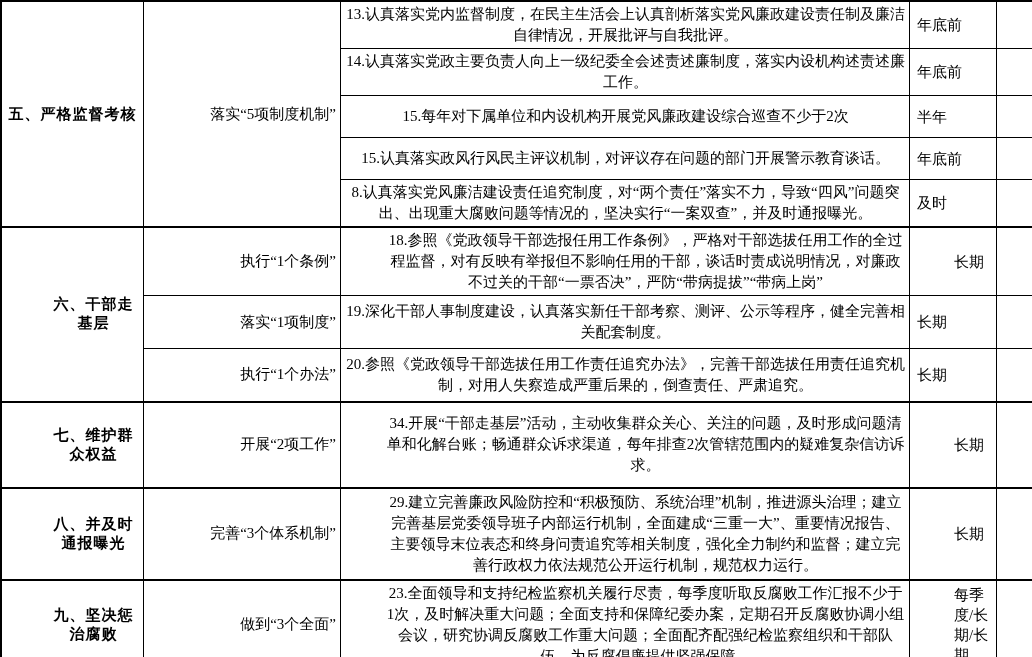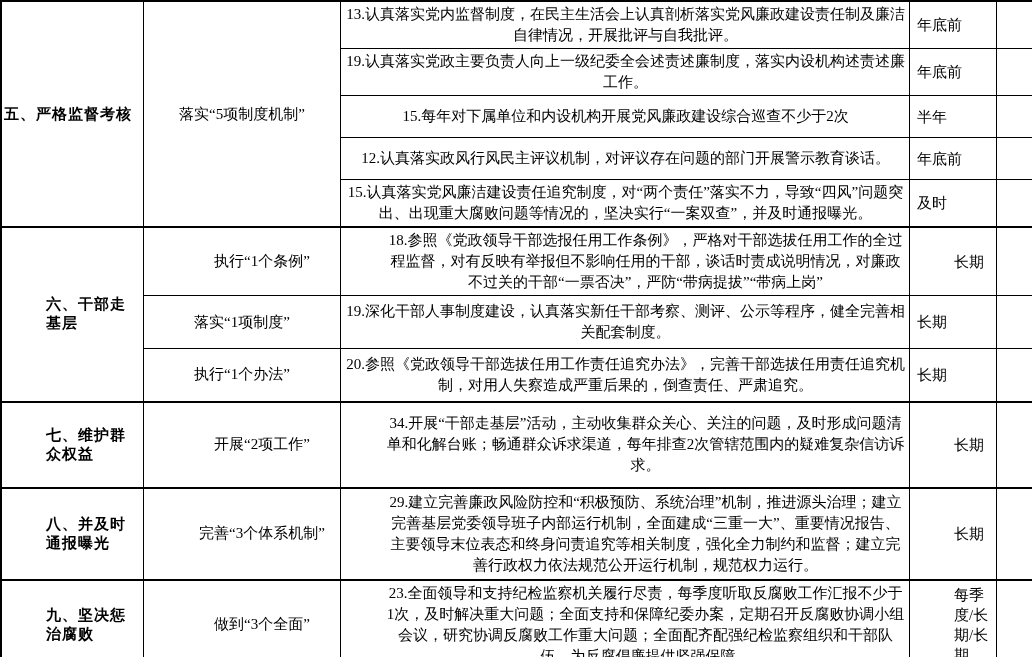--- a/index.html
+++ b/index.html
@@ -4,58 +4,58 @@
 <style>
   html,body{margin:0;padding:0;background:#ffffff;}
   body{width:1032px;height:657px;overflow:hidden;
        font-family:"Liberation Serif","DejaVu Serif",serif;color:#000;}
   table.grid{border-collapse:collapse;table-layout:fixed;width:1032px;
              border:2px solid #000;border-bottom:0;}
   table.grid td{border:1px solid #000;vertical-align:middle;
                 font-size:15px;overflow:hidden;}
   tr.sec td{border-top-width:2px;padding-left:44px;}
   tr.last td{border-bottom:0;}
-  td.cat{width:137px;text-align:left;font-weight:bold;letter-spacing:1px;
+  td.cat{width:137px;text-align:center;font-weight:bold;letter-spacing:1px;
          padding:0 2px;}
-  td.measure{width:188px;text-align:center;padding:0 4px;}
+  td.measure{width:188px;text-align:right;padding:0 4px;}
   td.task{width:561px;text-align:center;padding:2px 3px 2px 4px;line-height:21px;}
   td.deadline{width:72px;text-align:left;padding:0 7px;line-height:20px;
               word-break:break-all;}
   td.blank{width:74px;}
 </style>
 </head>
 <body>
 
 <table class="grid">
 
   <tbody>
       <tr style="height:44px">
     <td class="cat" rowspan="5">五、严格监督考核</td>
     <td class="measure" rowspan="5">落实“5项制度机制”</td>
     <td class="task">13.认真落实党内监督制度，在民主生活会上认真剖析落实党风廉政建设责任制及廉洁自律情况，开展批评与自我批评。</td>
     <td class="deadline">年底前</td>
     <td class="blank"></td>
   </tr>
   <tr style="height:45px">
-    <td class="task">19.认真落实党政主要负责人向上一级纪委全会述责述廉制度，落实内设机构述责述廉工作。</td>
+    <td class="task">14.认真落实党政主要负责人向上一级纪委全会述责述廉制度，落实内设机构述责述廉工作。</td>
     <td class="deadline">年底前</td>
     <td class="blank"></td>
   </tr>
   <tr style="height:42px">
     <td class="task">15.每年对下属单位和内设机构开展党风廉政建设综合巡查不少于2次</td>
     <td class="deadline">半年</td>
     <td class="blank"></td>
   </tr>
   <tr style="height:42px">
-    <td class="task">12.认真落实政风行风民主评议机制，对评议存在问题的部门开展警示教育谈话。</td>
+    <td class="task">15.认真落实政风行风民主评议机制，对评议存在问题的部门开展警示教育谈话。</td>
     <td class="deadline">年底前</td>
     <td class="blank"></td>
   </tr>
   <tr style="height:47px">
-    <td class="task">15.认真落实党风廉洁建设责任追究制度，对“两个责任”落实不力，导致“四风”问题突出、出现重大腐败问题等情况的，坚决实行“一案双查”，并及时通报曝光。</td>
+    <td class="task">8.认真落实党风廉洁建设责任追究制度，对“两个责任”落实不力，导致“四风”问题突出、出现重大腐败问题等情况的，坚决实行“一案双查”，并及时通报曝光。</td>
     <td class="deadline">及时</td>
     <td class="blank"></td>
   </tr>
 
   <tr class="sec" style="height:68px">
     <td class="cat" rowspan="3">六、干部走基层</td>
     <td class="measure">执行“1个条例”</td>
     <td class="task">18.参照《党政领导干部选报任用工作条例》，严格对干部选拔任用工作的全过程监督，对有反映有举报但不影响任用的干部，谈话时责成说明情况，对廉政不过关的干部“一票否决”，严防“带病提拔”“带病上岗”</td>
     <td class="deadline">长期</td>
     <td class="blank"></td>

